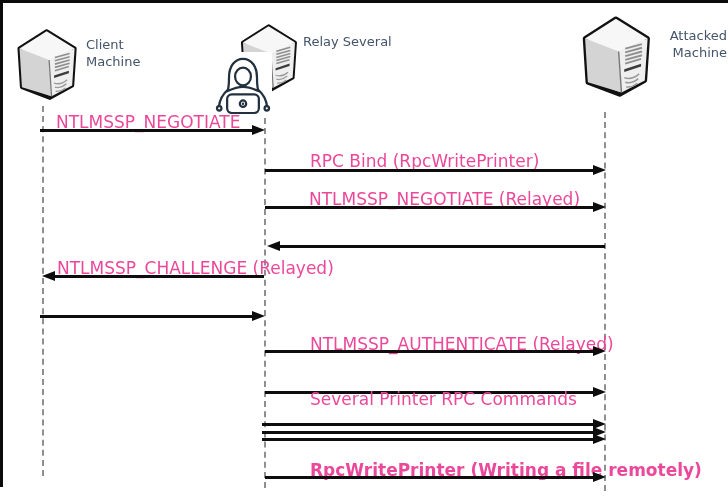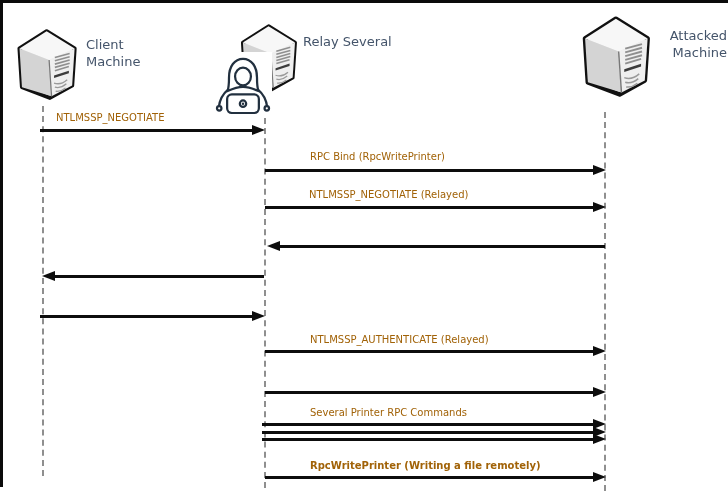--- a/index.html
+++ b/index.html
@@ -14,21 +14,21 @@
   .actor-icon{position:absolute;left:0;top:0;}
   .actor-label{
     position:absolute;font-size:13px;line-height:1.32;color:#44546a;
     white-space:normal;font-weight:400;
   }
   .hacker-wrap{position:absolute;background:#ffffff;padding:1px;}
 
   .lifeline{position:absolute;width:0;border-left:2px dashed #8f8f8f;}
 
   .msg-label{
-    position:absolute;font-size:10px;color:#a16207;white-space:nowrap;
+    position:absolute;font-size:17px;color:#ec4899;white-space:nowrap;
   }
   .msg-arrow{position:absolute;height:3px;background:#0d0d0d;}
   .msg-arrow.right::after{
     content:"";position:absolute;right:-12px;top:-4px;width:0;height:0;
     border-left:13px solid #0d0d0d;border-top:5.5px solid transparent;border-bottom:5.5px solid transparent;
   }
   .msg-arrow.left::before{
     content:"";position:absolute;left:-12px;top:-4px;width:0;height:0;
     border-right:13px solid #0d0d0d;border-top:5.5px solid transparent;border-bottom:5.5px solid transparent;
   }
@@ -136,30 +136,31 @@
   <div class="msg-arrow right" style="left:40px;top:129px;width:213px;"></div>
 
   <span class="msg-label" style="left:310px;top:151px;">RPC Bind (RpcWritePrinter)</span>
   <div class="msg-arrow right" style="left:265px;top:169px;width:329px;"></div>
 
   <span class="msg-label" style="left:309px;top:189px;">NTLMSSP_NEGOTIATE (Relayed)</span>
   <div class="msg-arrow right" style="left:265px;top:206px;width:329px;"></div>
 
   <div class="msg-arrow left" style="left:279px;top:245px;width:326px;"></div>
 
+  <span class="msg-label" style="left:57px;top:258px;">NTLMSSP_CHALLENGE (Relayed)</span>
   <div class="msg-arrow left" style="left:54px;top:275px;width:210px;"></div>
 
   <div class="msg-arrow right" style="left:40px;top:315px;width:213px;"></div>
 
   <span class="msg-label" style="left:310px;top:334px;">NTLMSSP_AUTHENTICATE (Relayed)</span>
   <div class="msg-arrow right" style="left:265px;top:350px;width:329px;"></div>
 
   <div class="msg-arrow right" style="left:265px;top:391px;width:329px;"></div>
 
-  <span class="msg-label" style="left:310px;top:407px;">Several Printer RPC Commands</span>
+  <span class="msg-label" style="left:310px;top:389px;">Several Printer RPC Commands</span>
   <div class="msg-arrow right" style="left:262px;top:423px;width:332px;"></div>
   <div class="msg-arrow right" style="left:262px;top:431px;width:332px;"></div>
   <div class="msg-arrow right" style="left:262px;top:438px;width:332px;"></div>
 
   <span class="msg-label" style="left:310px;top:460px;font-weight:bold;">RpcWritePrinter (Writing a file remotely)</span>
   <div class="msg-arrow right" style="left:265px;top:476px;width:329px;"></div>
 
 </div>
 
 </body></html>

